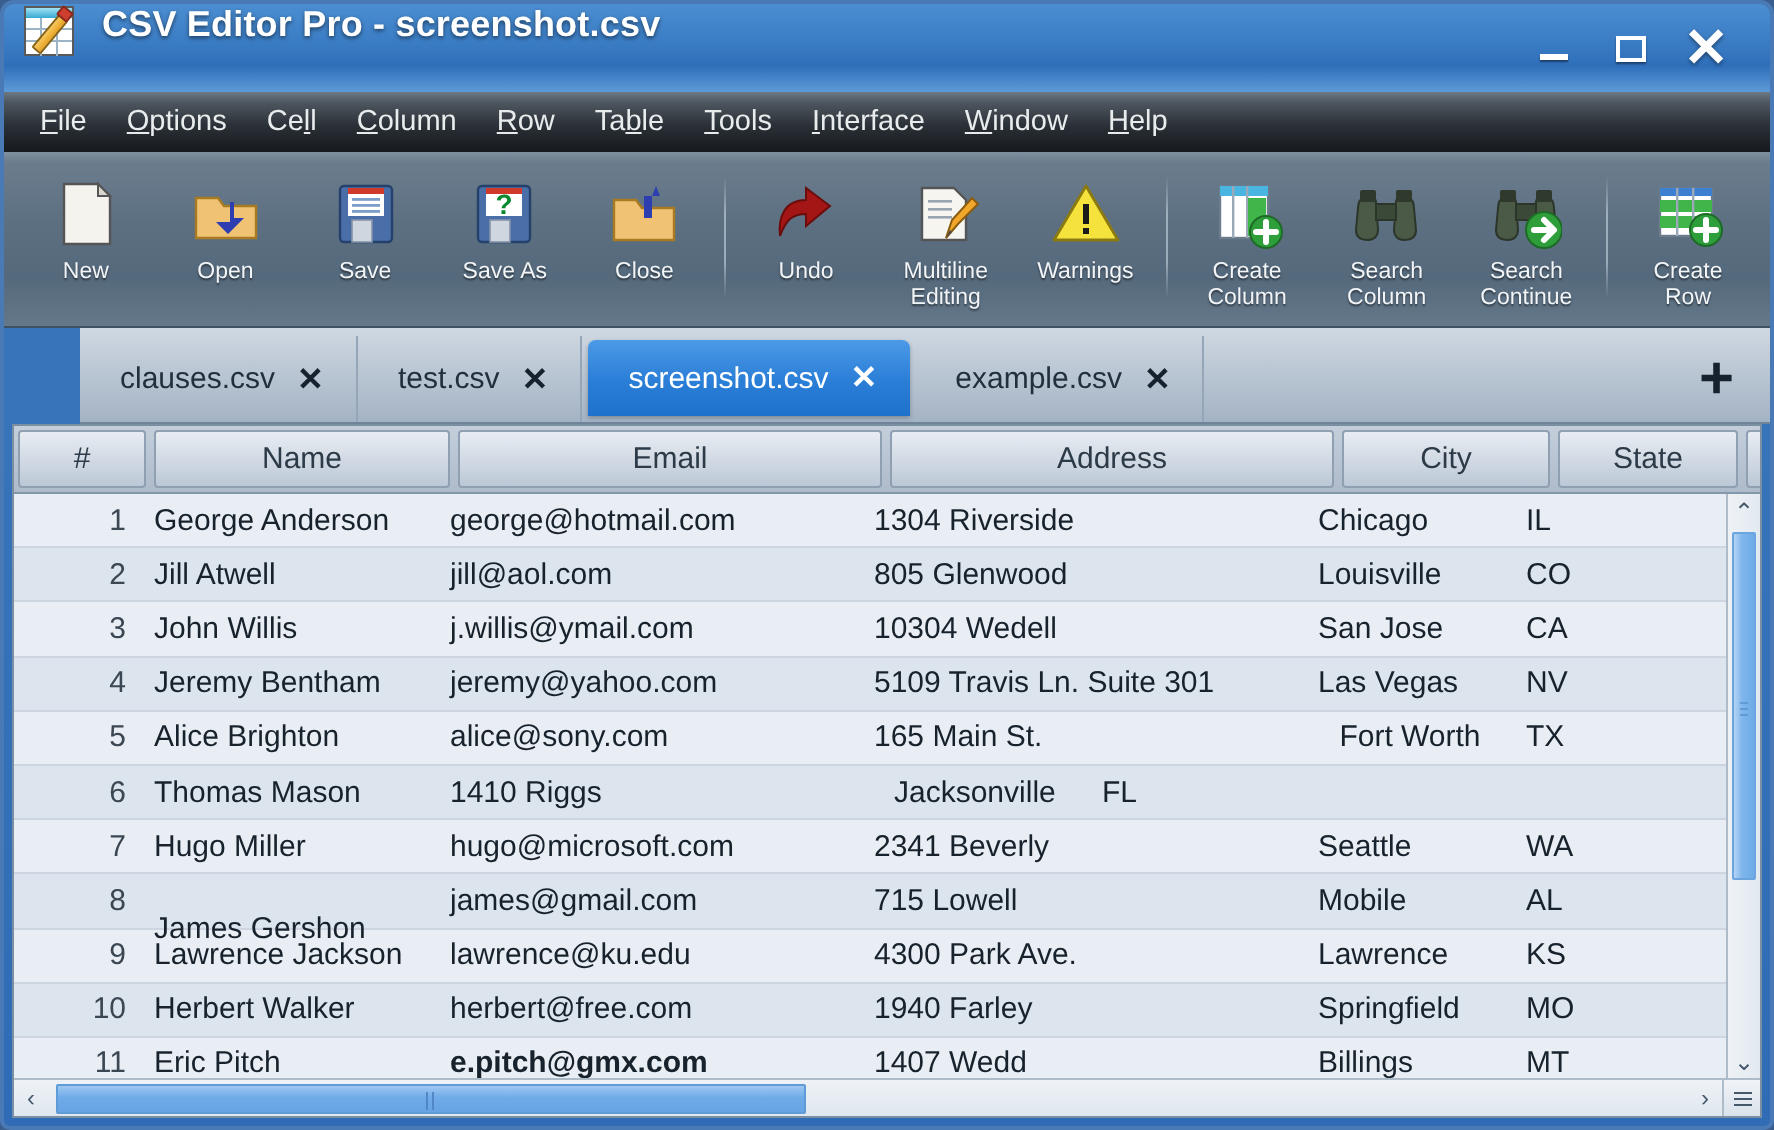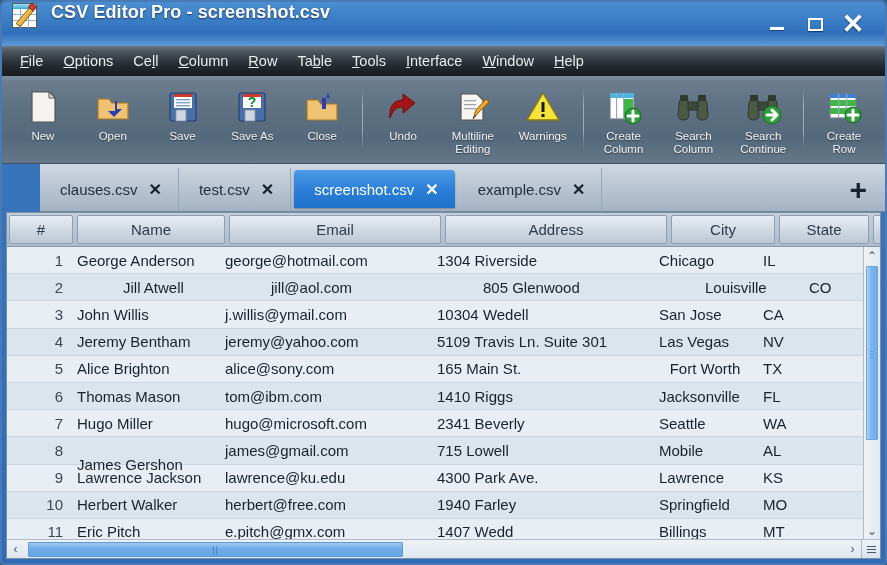--- a/index.html
+++ b/index.html
@@ -480,21 +480,21 @@
         <div class="grow odd">
           <div class="gcell num" style="width: 64px; flex: 0 0 64px;">1</div>
           <div class="gcell " style="width: 148px; flex: 0 0 148px;">George Anderson</div>
           <div class="gcell " style="width: 212px; flex: 0 0 212px;">george@hotmail.com</div>
           <div class="gcell " style="width: 222px; flex: 0 0 222px;">1304 Riverside</div>
           <div class="gcell " style="width: 104px; flex: 0 0 104px;">Chicago</div>
           <div class="gcell " style="width: 90px; flex: 0 0 90px;">IL</div>
         </div>
         <div class="grow even">
           <div class="gcell num" style="width: 64px; flex: 0 0 64px;">2</div>
-          <div class="gcell " style="width: 148px; flex: 0 0 148px; margin-left: 46px;">Jill Atwell</div>
+          <div class="gcell " style="width: 148px; flex: 0 0 148px;">Jill Atwell</div>
           <div class="gcell " style="width: 212px; flex: 0 0 212px;">jill@aol.com</div>
           <div class="gcell " style="width: 222px; flex: 0 0 222px;">805 Glenwood</div>
           <div class="gcell " style="width: 104px; flex: 0 0 104px;">Louisville</div>
           <div class="gcell " style="width: 90px; flex: 0 0 90px;">CO</div>
         </div>
         <div class="grow odd">
           <div class="gcell num" style="width: 64px; flex: 0 0 64px;">3</div>
           <div class="gcell " style="width: 148px; flex: 0 0 148px;">John Willis</div>
           <div class="gcell " style="width: 212px; flex: 0 0 212px;">j.willis@ymail.com</div>
           <div class="gcell " style="width: 222px; flex: 0 0 222px;">10304 Wedell</div>
@@ -513,21 +513,20 @@
           <div class="gcell num" style="width: 64px; flex: 0 0 64px;">5</div>
           <div class="gcell " style="width: 148px; flex: 0 0 148px;">Alice Brighton</div>
           <div class="gcell " style="width: 212px; flex: 0 0 212px;">alice@sony.com</div>
           <div class="gcell " style="width: 222px; flex: 0 0 222px;">165 Main St.</div>
           <div class="gcell " style="width: 104px; flex: 0 0 104px; text-align: center;">Fort Worth</div>
           <div class="gcell " style="width: 90px; flex: 0 0 90px;">TX</div>
         </div>
         <div class="grow even">
           <div class="gcell num" style="width: 64px; flex: 0 0 64px;">6</div>
           <div class="gcell " style="width: 148px; flex: 0 0 148px;">Thomas Mason</div>
-          <div class="gcell " style="width: 212px; flex: 0 0 212px;">tom@ibm.com</div>
           <div class="gcell " style="width: 222px; flex: 0 0 222px;">1410 Riggs</div>
           <div class="gcell " style="width: 104px; flex: 0 0 104px;">Jacksonville</div>
           <div class="gcell " style="width: 90px; flex: 0 0 90px;">FL</div>
         </div>
         <div class="grow odd">
           <div class="gcell num" style="width: 64px; flex: 0 0 64px;">7</div>
           <div class="gcell " style="width: 148px; flex: 0 0 148px;">Hugo Miller</div>
           <div class="gcell " style="width: 212px; flex: 0 0 212px;">hugo@microsoft.com</div>
           <div class="gcell " style="width: 222px; flex: 0 0 222px;">2341 Beverly</div>
           <div class="gcell " style="width: 104px; flex: 0 0 104px;">Seattle</div>
@@ -553,21 +552,21 @@
           <div class="gcell num" style="width: 64px; flex: 0 0 64px;">10</div>
           <div class="gcell " style="width: 148px; flex: 0 0 148px;">Herbert Walker</div>
           <div class="gcell " style="width: 212px; flex: 0 0 212px;">herbert@free.com</div>
           <div class="gcell " style="width: 222px; flex: 0 0 222px;">1940 Farley</div>
           <div class="gcell " style="width: 104px; flex: 0 0 104px;">Springfield</div>
           <div class="gcell " style="width: 90px; flex: 0 0 90px;">MO</div>
         </div>
         <div class="grow odd">
           <div class="gcell num" style="width: 64px; flex: 0 0 64px;">11</div>
           <div class="gcell " style="width: 148px; flex: 0 0 148px;">Eric Pitch</div>
-          <div class="gcell " style="width: 212px; flex: 0 0 212px;">e.pitch@gmx.com</div>
+          <div class="gcell " style="width: 212px; flex: 0 0 212px; font-weight: bold;">e.pitch@gmx.com</div>
           <div class="gcell " style="width: 222px; flex: 0 0 222px;">1407 Wedd</div>
           <div class="gcell " style="width: 104px; flex: 0 0 104px;">Billings</div>
           <div class="gcell " style="width: 90px; flex: 0 0 90px;">MT</div>
         </div>
       </div>
 
     <div id="vscroll">
       <div class="vs-arrow">⌃</div>
       <div id="vthumb">
         <div class="grip">

